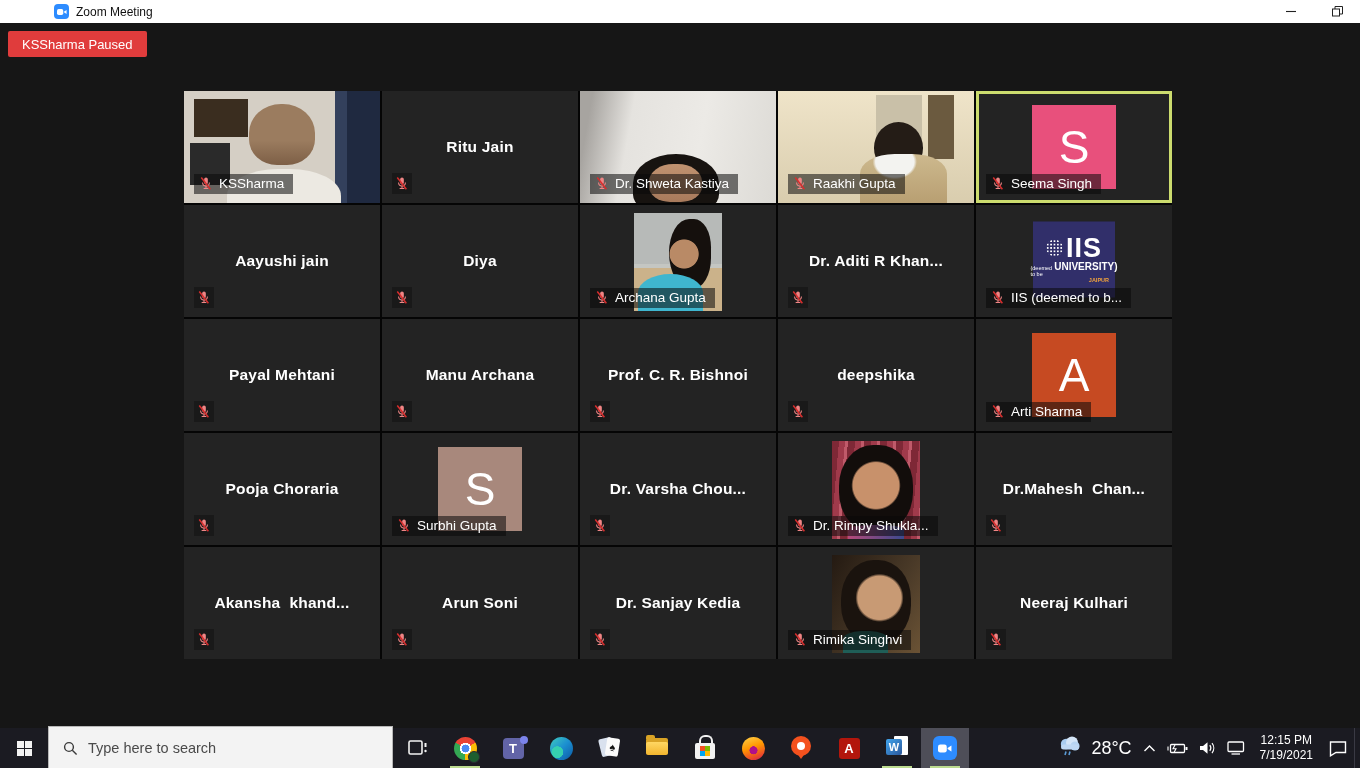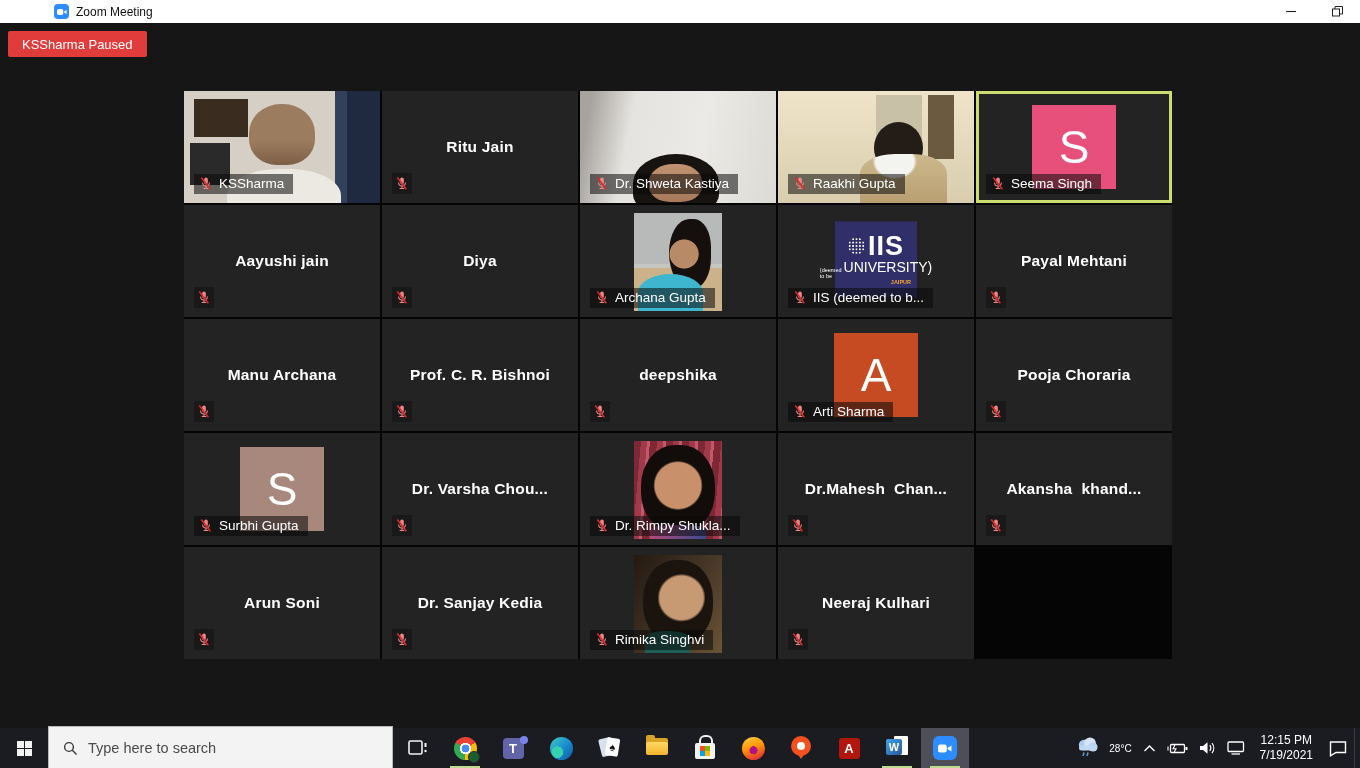--- a/index.html
+++ b/index.html
@@ -38,21 +38,21 @@
   
   .iis-logo{position:absolute;left:50%;top:50%;transform:translate(-50%,-52%);
     width:82px;height:76px;background:#312f6a;color:#fff;display:flex;flex-direction:column;
     align-items:center;justify-content:center;}
   .iis-top{display:flex;align-items:center;gap:3px;}
   .iis-globe{width:17px;height:17px;border-radius:50%;
     background:radial-gradient(circle,#fff 0.9px,transparent 1.3px) 0 0/3.4px 3.4px;}
   .iis-word{font-size:27px;font-weight:bold;letter-spacing:1px;line-height:24px;}
   .iis-mid{display:flex;align-items:baseline;gap:2px;margin-top:1px;}
   .iis-pre{font-size:5.5px;}
-  .iis-univ{font-size:14px;font-weight:normal;}
+  .iis-univ{font-size:10px;font-weight:bold;}
   .iis-city{font-size:5.5px;font-weight:bold;color:#f2a33c;align-self:flex-end;margin-right:6px;}
 
   
   .photo{position:absolute;left:50%;top:8px;transform:translateX(-50%);width:88px;height:98px;}
   .art-archana{background:linear-gradient(#b7bab8 0 52%,#c4c6c2 52% 56%,#cbb28a 56% 100%);}
   .art-archana::before{content:"";position:absolute;right:12%;top:6%;width:48%;height:72%;
     border-radius:50% 42% 46% 54%;
     background:radial-gradient(circle at 36% 50%,#b98a66 0 32%,#15100d 34%);}
   .art-archana::after{content:"";position:absolute;left:4%;bottom:0;width:74%;height:38%;
     background:#3fb6cf;border-radius:50% 50% 0 0;}
@@ -150,21 +150,21 @@
     font-size:13px;display:flex;align-items:center;justify-content:center;}
   .page{position:absolute;top:8px;left:21px;width:14px;height:19px;background:#fff;border-radius:1px;}
   .word-sq{position:absolute;top:11px;left:13px;width:16px;height:16px;
     background:linear-gradient(135deg,#41a5ee,#2b579a);color:#fff;font-weight:bold;font-size:11px;
     display:flex;align-items:center;justify-content:center;border-radius:2px;}
   .zoom-sq{width:24px;height:24px;border-radius:6px;background:#2d8cff;display:flex;
     align-items:center;justify-content:center;}
 
   .tray{margin-left:auto;display:flex;align-items:center;gap:11px;padding-right:6px;color:#fff;}
   .tray-item{display:flex;align-items:center;justify-content:center;}
-  .weather{display:flex;align-items:center;gap:7px;font-size:10px;}
+  .weather{display:flex;align-items:center;gap:7px;font-size:18px;}
   .clock{font-size:12px;line-height:15px;text-align:center;margin:0 4px;}
   .show-desktop{width:5px;height:40px;border-left:1px solid #3a3a44;}
 </style>
 </head>
 <body>
 
 <div class="titlebar">
   <span class="app-icon">
     <svg width="10" height="8" viewBox="0 0 24 18">
         <rect x="0" y="2" width="15" height="14" rx="4" fill="#fff"></rect>
@@ -275,20 +275,32 @@
         <div class="photo art-archana"></div>
         <div class="name-label"><span class="mic"><svg width="14" height="15" viewBox="0 0 16 17">
               <path d="M8 1.6c-1.2 0-2.1 1-2.1 2.2v3.6c0 1.2.9 2.2 2.1 2.2s2.1-1 2.1-2.2V3.8C10.1 2.6 9.2 1.6 8 1.6z" fill="#ef8585"></path>
               <path d="M4.1 7.4c0 2.2 1.7 3.9 3.9 3.9s3.9-1.7 3.9-3.9" stroke="#ef8585" fill="none" stroke-width="1.2"></path>
               <line x1="8" y1="11.3" x2="8" y2="13.8" stroke="#ef8585" stroke-width="1.2"></line>
               <line x1="5.3" y1="14.2" x2="10.7" y2="14.2" stroke="#ef8585" stroke-width="1.2"></line>
               <line x1="2.6" y1="1.6" x2="13" y2="15" stroke="#d92d2d" stroke-width="1.7"></line>
             </svg></span><span>Archana Gupta</span></div>
       </div>
       <div class="tile">
+        <div class="center-name">Dr. Aditi R Khan...</div>
+        <span class="mic bare">
+          <svg width="14" height="15" viewBox="0 0 16 17">
+            <path d="M8 1.6c-1.2 0-2.1 1-2.1 2.2v3.6c0 1.2.9 2.2 2.1 2.2s2.1-1 2.1-2.2V3.8C10.1 2.6 9.2 1.6 8 1.6z" fill="#ef8585"></path>
+            <path d="M4.1 7.4c0 2.2 1.7 3.9 3.9 3.9s3.9-1.7 3.9-3.9" stroke="#ef8585" fill="none" stroke-width="1.2"></path>
+            <line x1="8" y1="11.3" x2="8" y2="13.8" stroke="#ef8585" stroke-width="1.2"></line>
+            <line x1="5.3" y1="14.2" x2="10.7" y2="14.2" stroke="#ef8585" stroke-width="1.2"></line>
+            <line x1="2.6" y1="1.6" x2="13" y2="15" stroke="#d92d2d" stroke-width="1.7"></line>
+          </svg>
+        </span>
+      </div>
+      <div class="tile">
         <div class="iis-logo">
           <div class="iis-top">
             <span class="iis-globe"></span>
             <span class="iis-word">IIS</span>
           </div>
           <div class="iis-mid">
             <span class="iis-pre">(deemed to be</span>
             <span class="iis-univ">UNIVERSITY)</span>
           </div>
           <div class="iis-city">JAIPUR</div>

